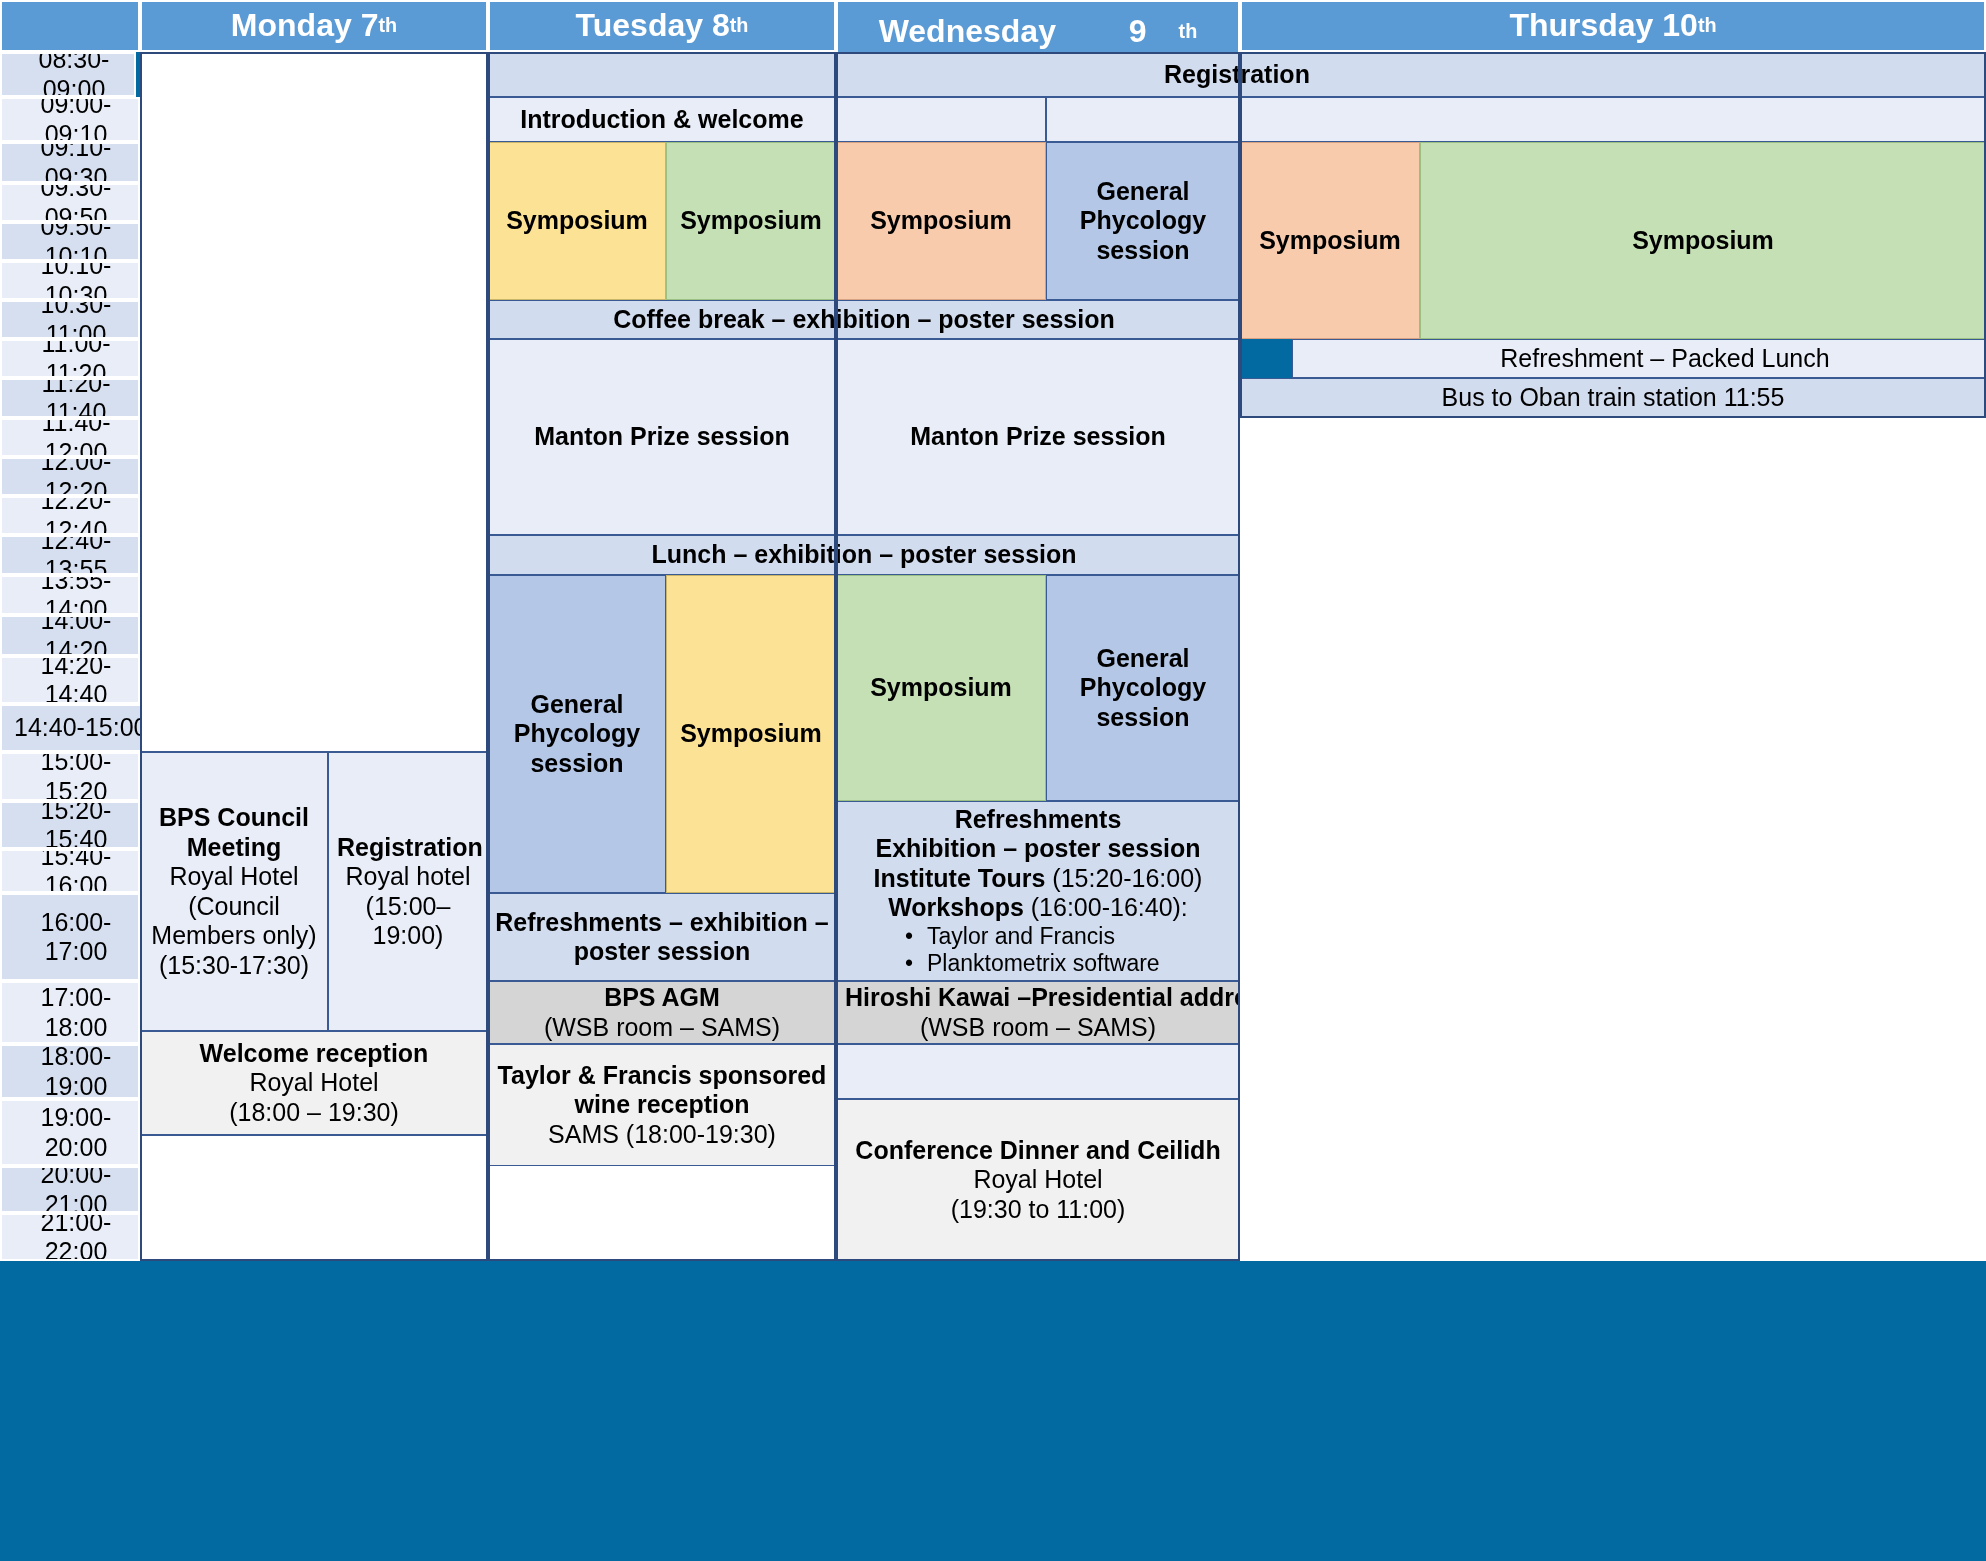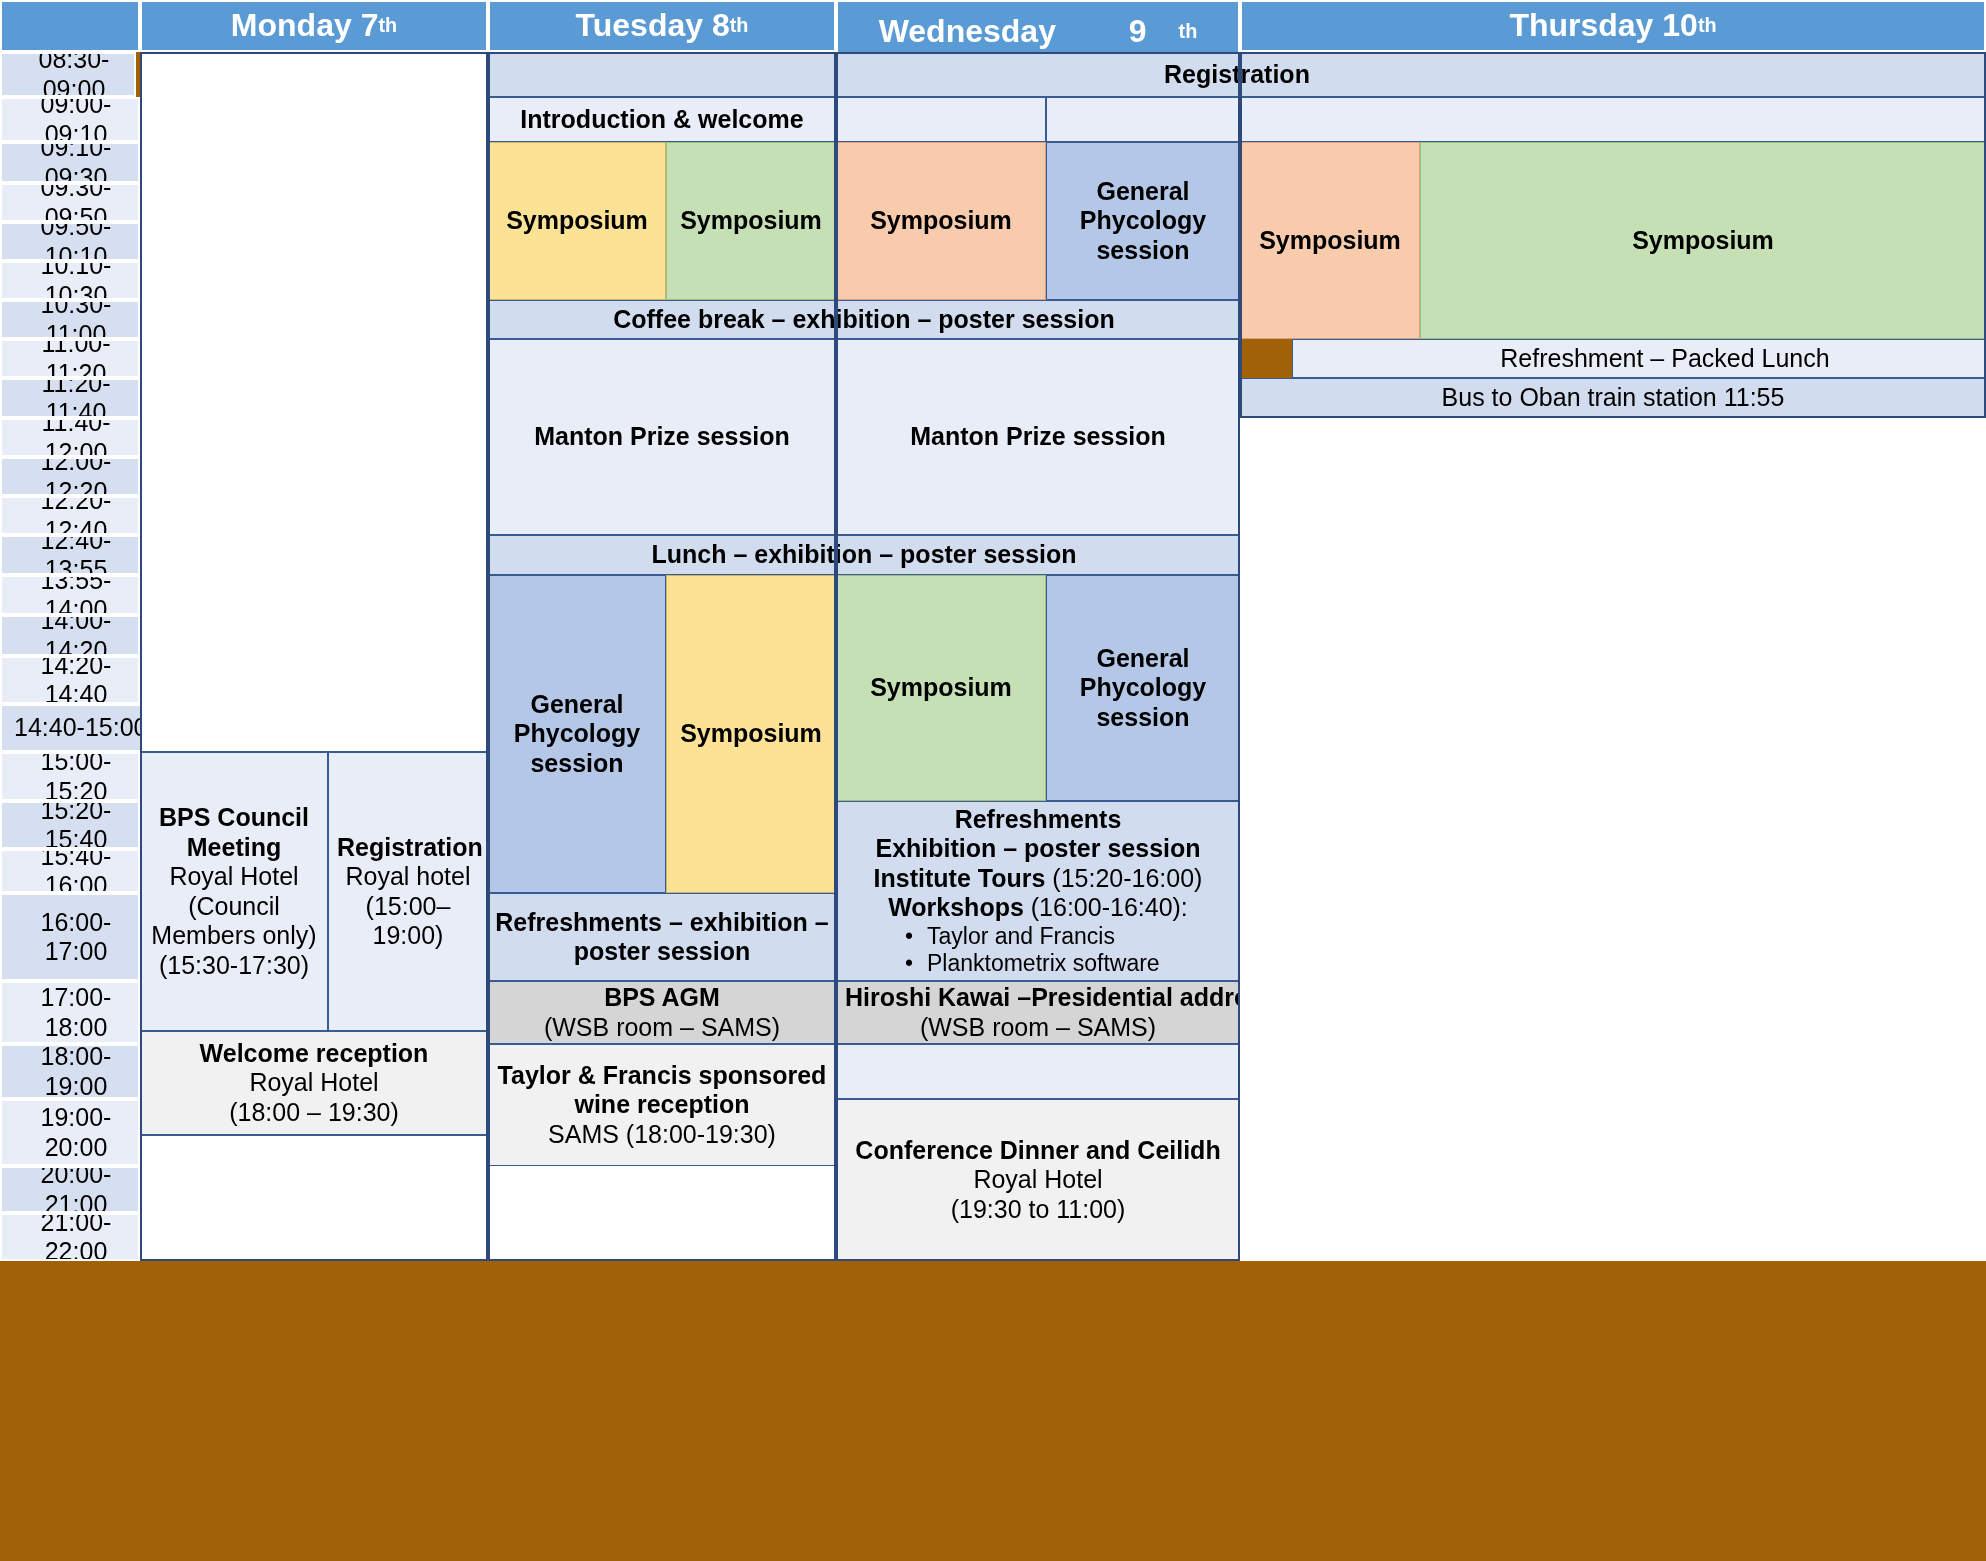--- a/index.html
+++ b/index.html
@@ -5,21 +5,21 @@
   html, body {
     margin: 0;
     padding: 0;
     background: #ffffff;
     font-family: "Liberation Sans", sans-serif;
   }
   #sheet {
     position: relative;
     width: 1986px;
     height: 1561px;
-    background: #a16207;
+    background: #0369a1;
     overflow: hidden;
   }
   .cell {
     position: absolute;
     box-sizing: border-box;
     display: flex;
     align-items: center;
     justify-content: center;
     text-align: center;
     color: #000000;

